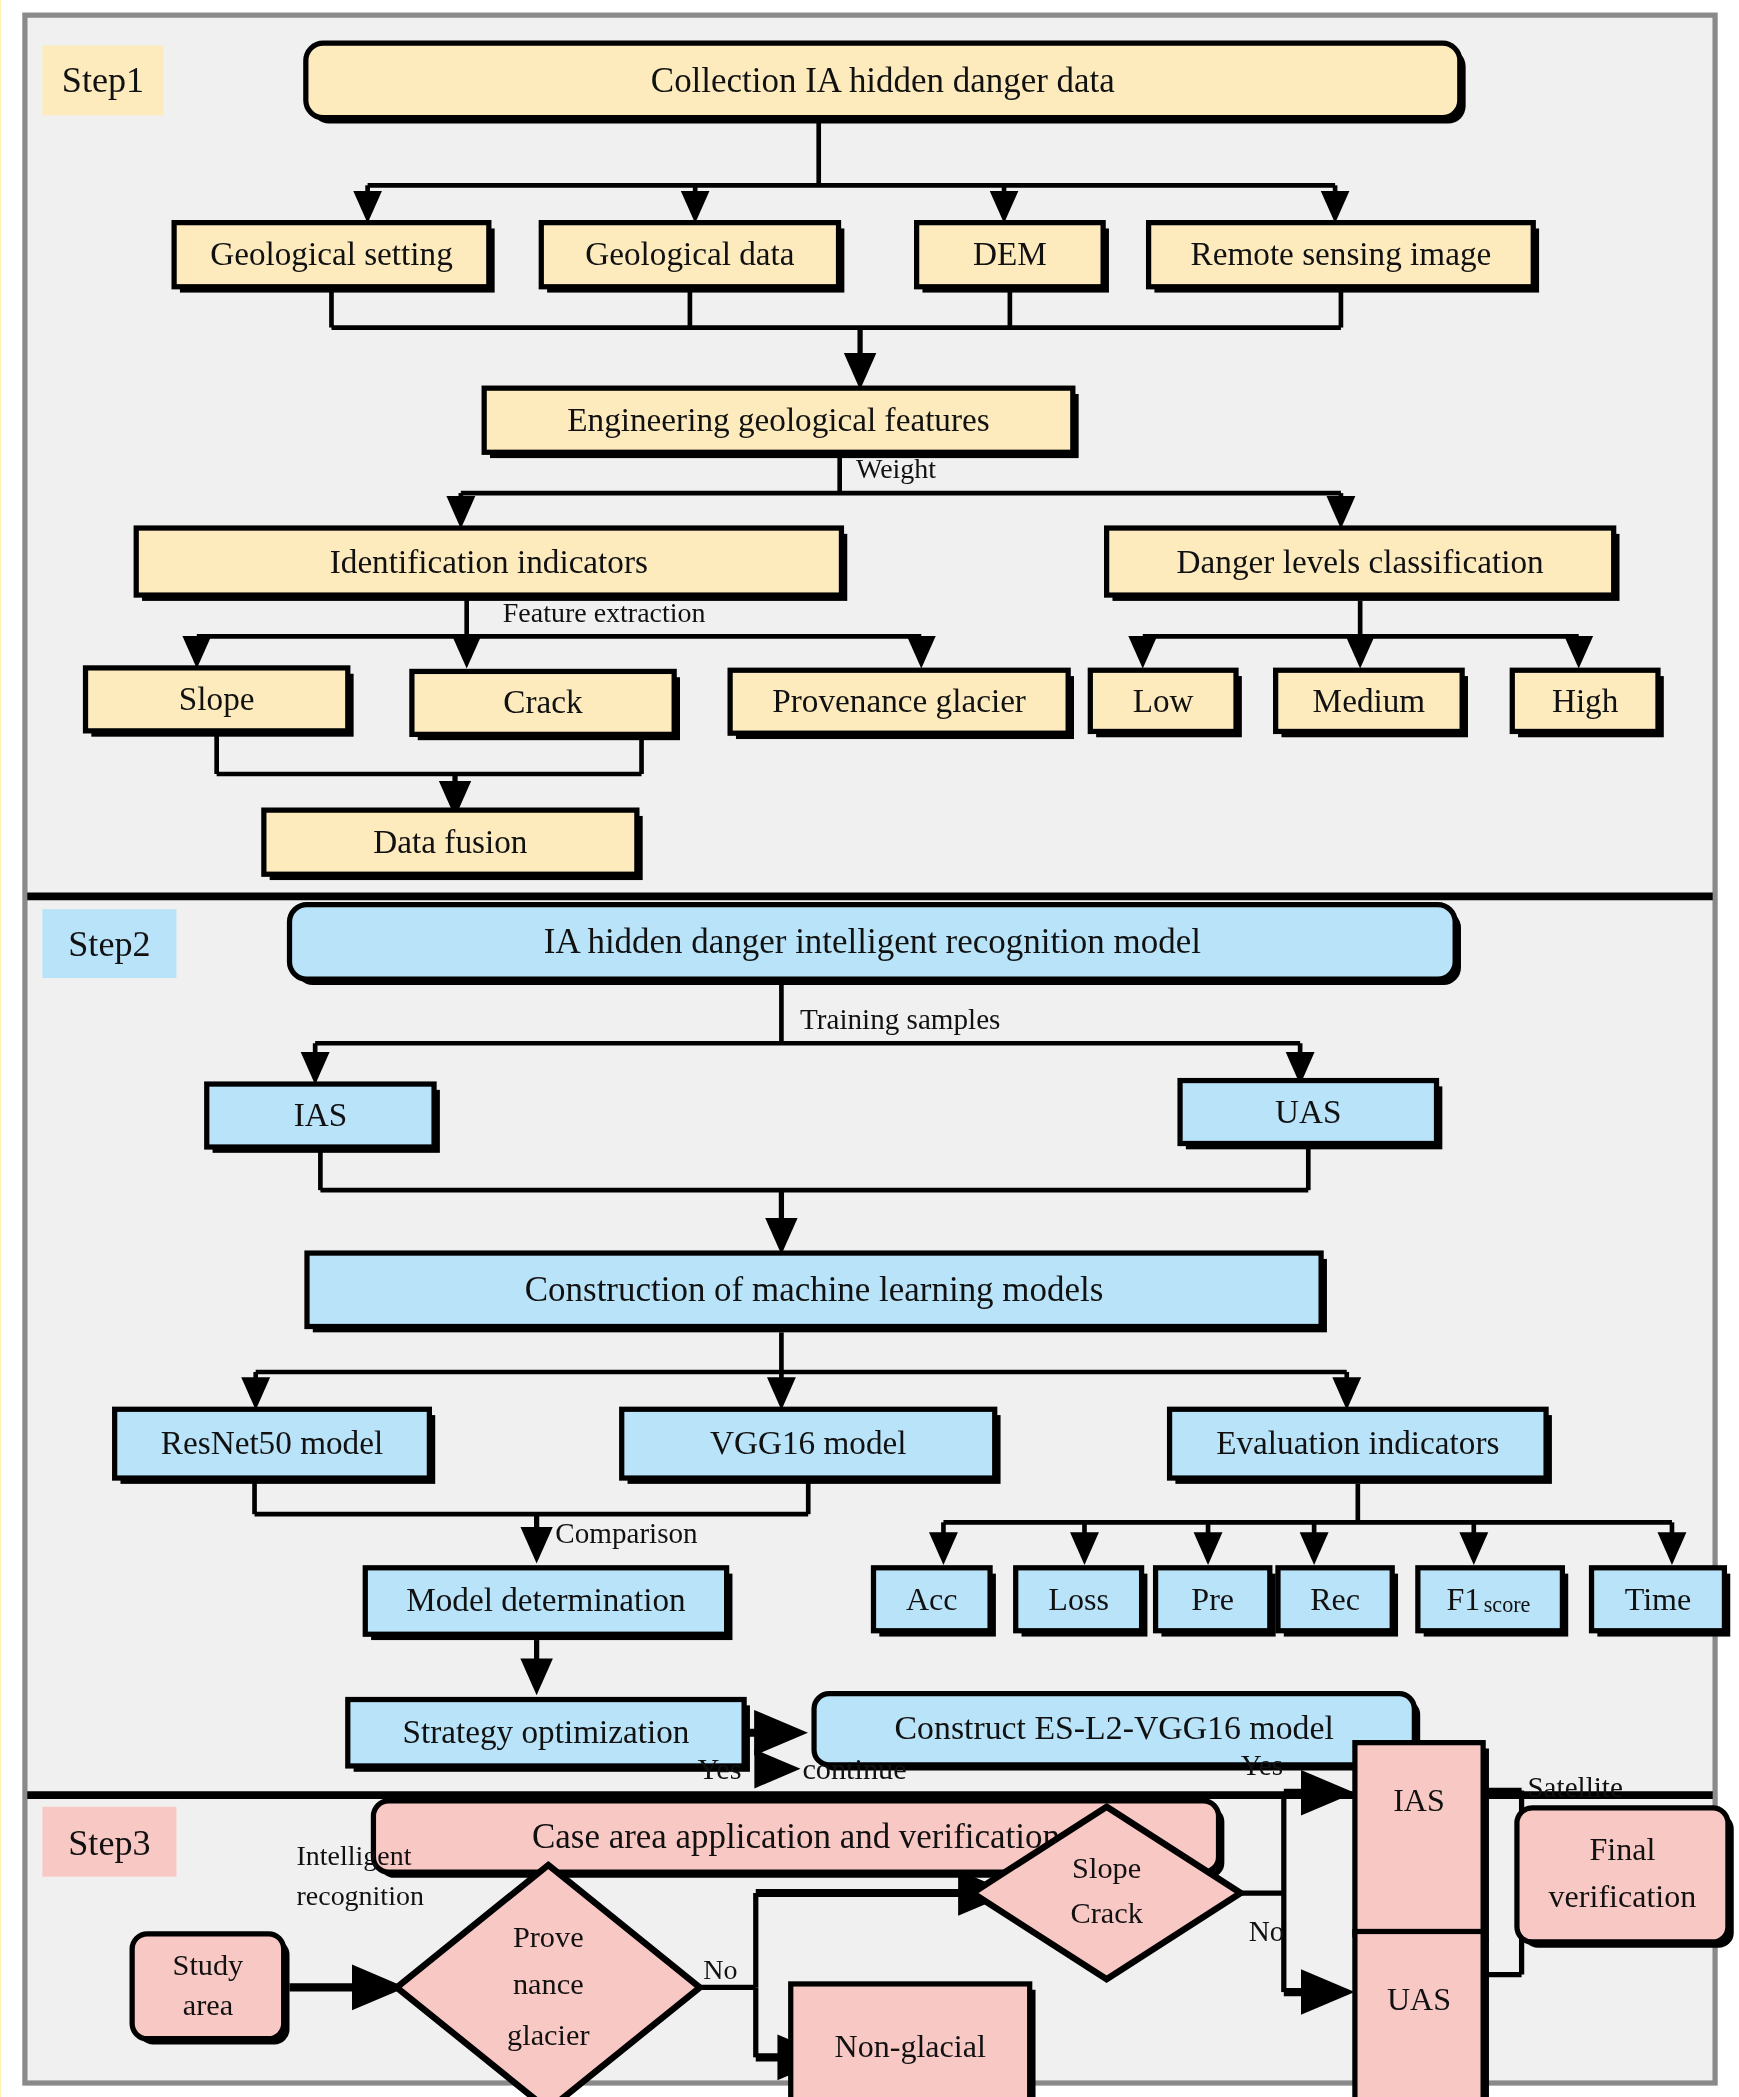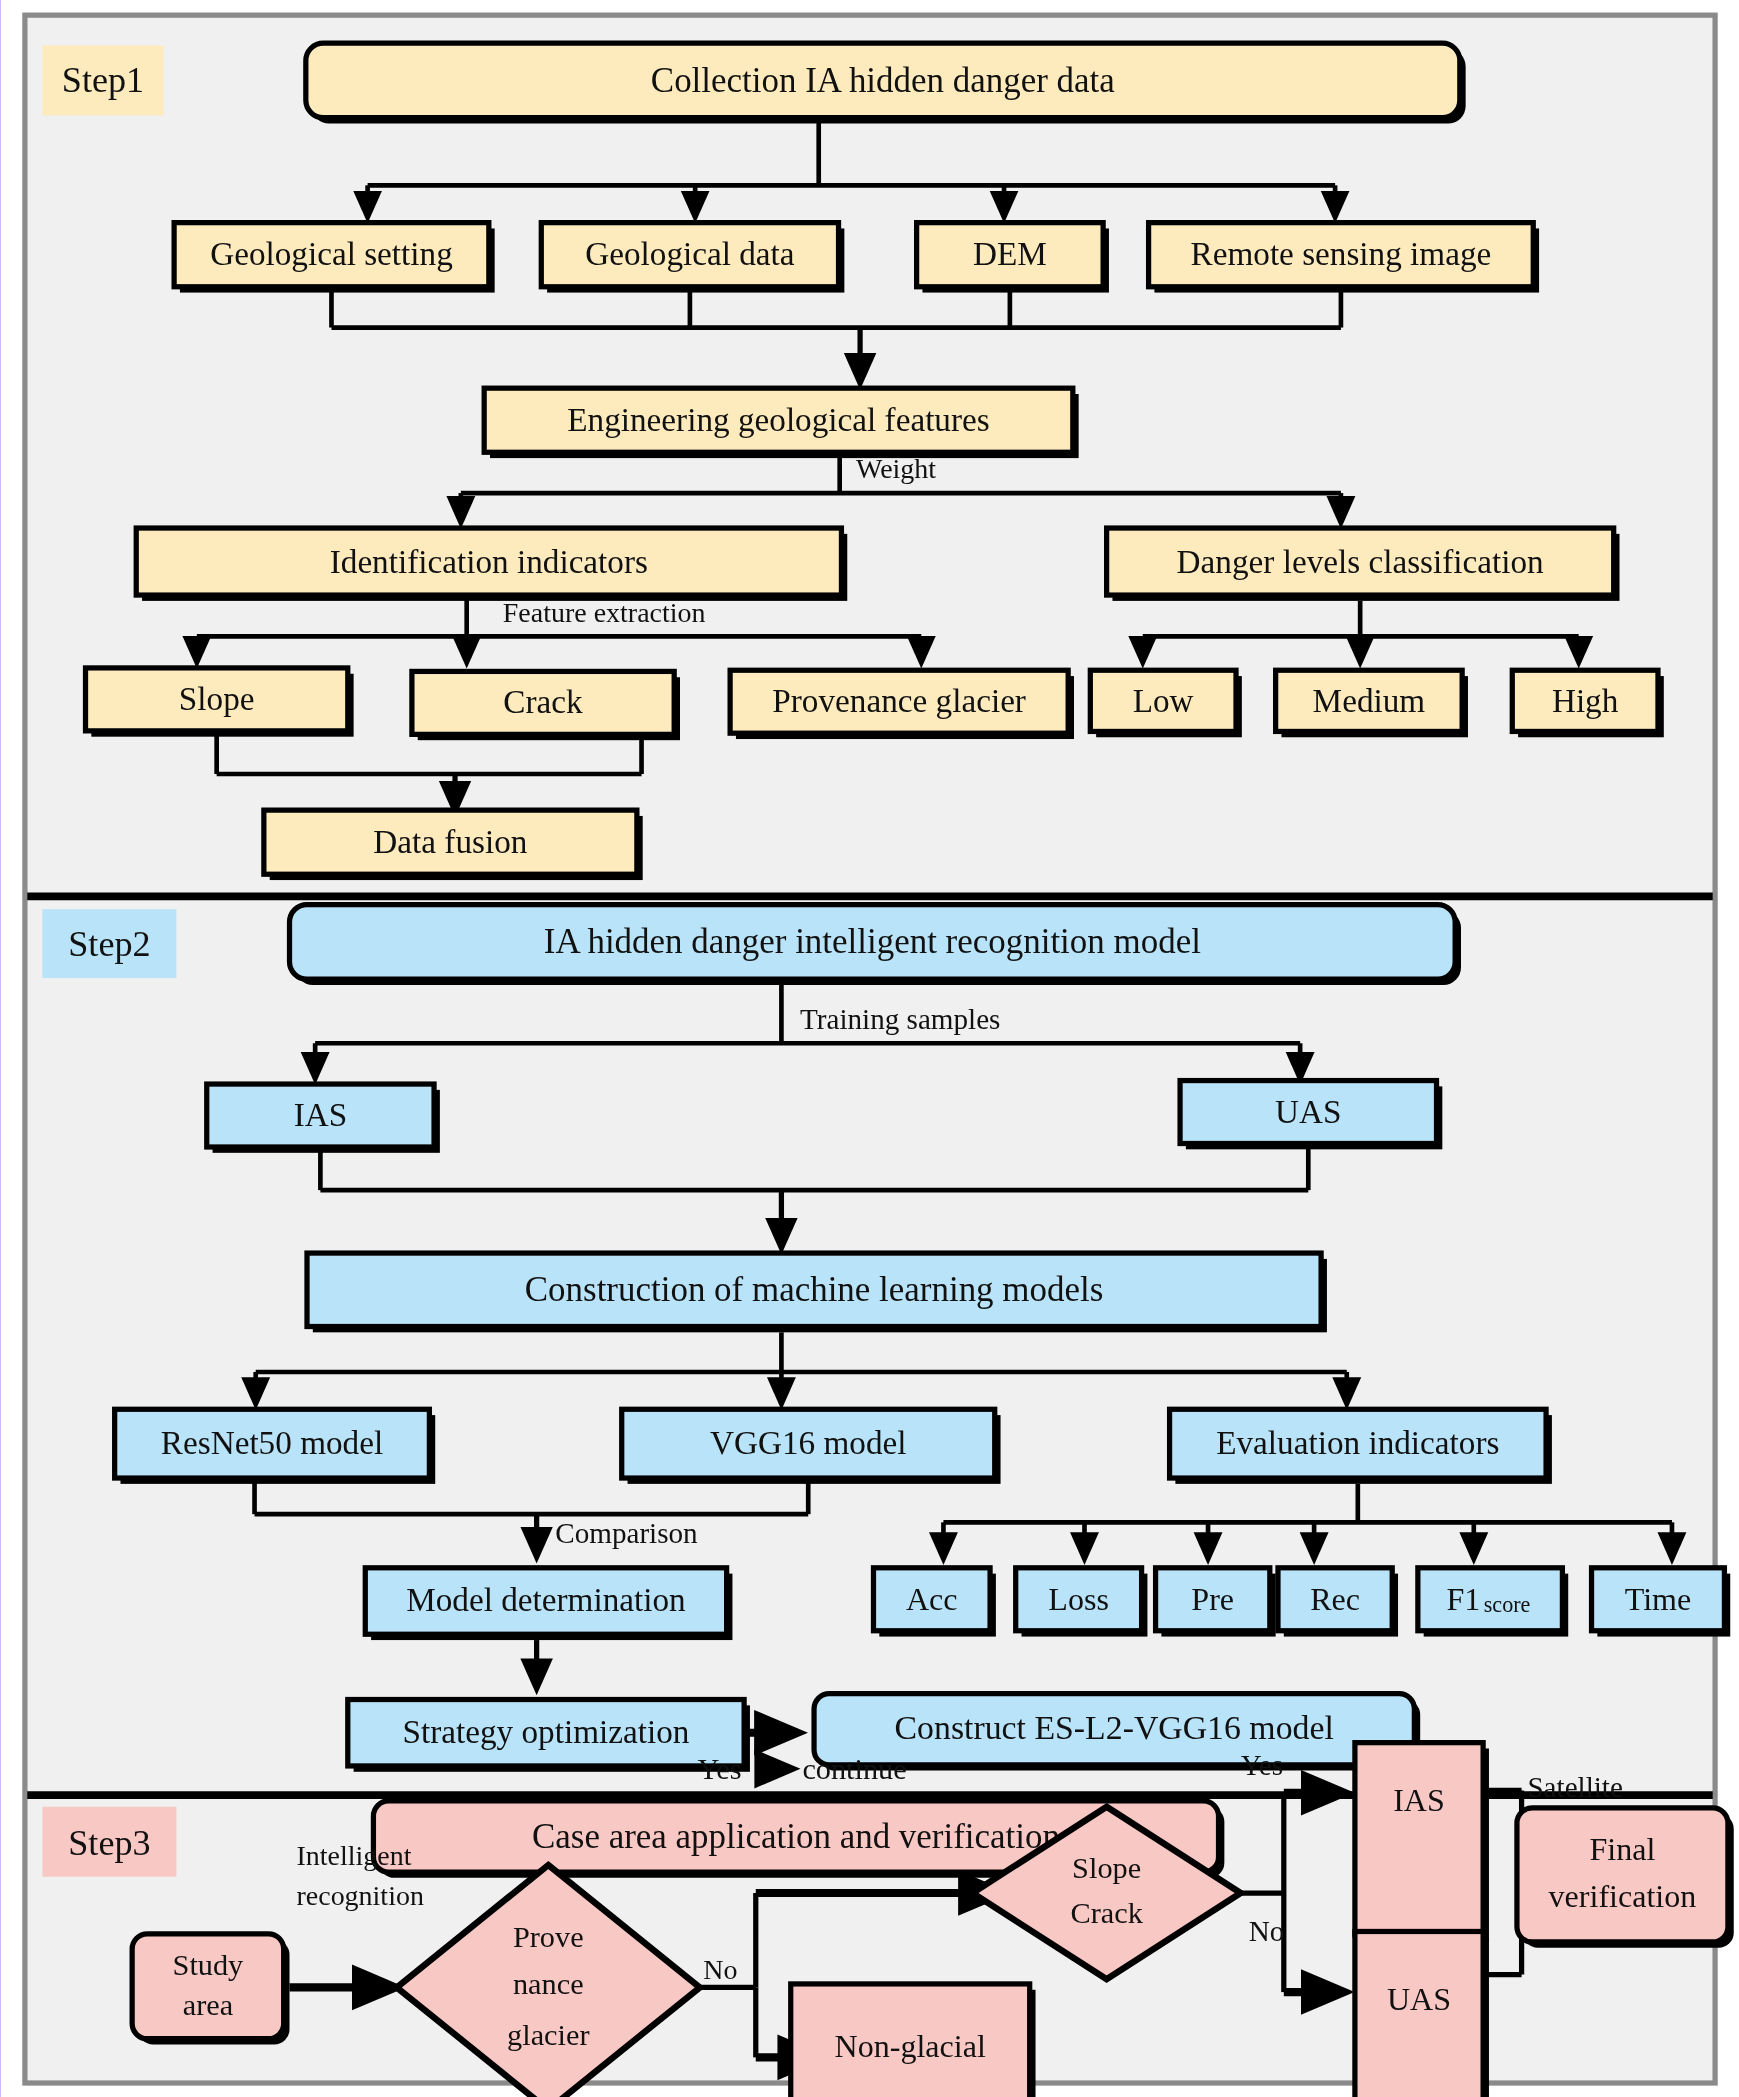--- a/index.html
+++ b/index.html
@@ -1,17 +1,17 @@
 <!DOCTYPE html>
 <html style="font-size:9.3px"><head>
 <meta charset="utf-8">
 <style>
   html,body{margin:0;padding:0;background:#ffffff;}
   body{font-family:"Liberation Serif", serif;}
-  #page{position:relative;width:1740px;height:2097px;background:#8b5cf6;}
+  #page{position:relative;width:1740px;height:2097px;background:#fde047;}
   #canvas{position:absolute;top:0;left:0;width:1740px;height:2097px;}
   .lbl{font-family:"Liberation Serif", serif; fill:#111111;}
 </style>
 </head>
 <body>
 
 <div id="page">
 <svg id="canvas" viewBox="0 0 2984 3598" xmlns="http://www.w3.org/2000/svg">
   <defs>
     <marker id="ar" markerWidth="10" markerHeight="10" refX="5.6" refY="3.4" orient="auto" markerUnits="strokeWidth">

